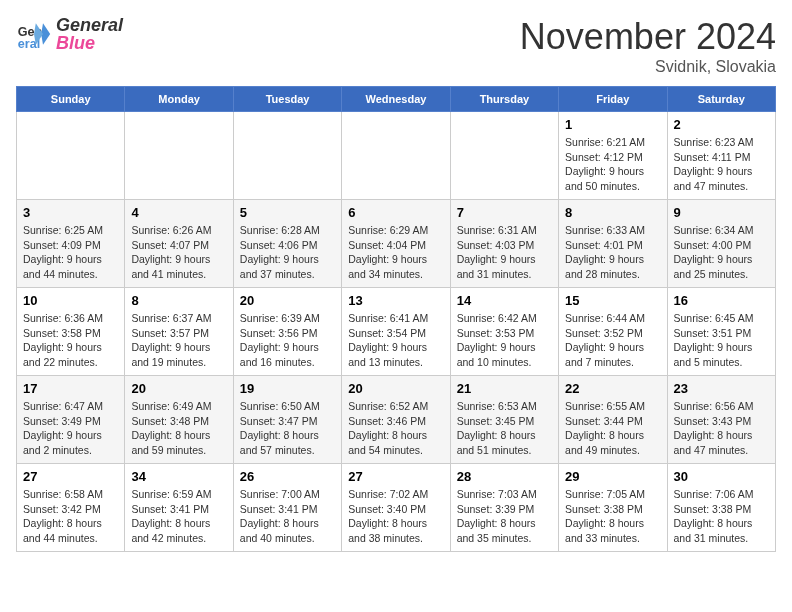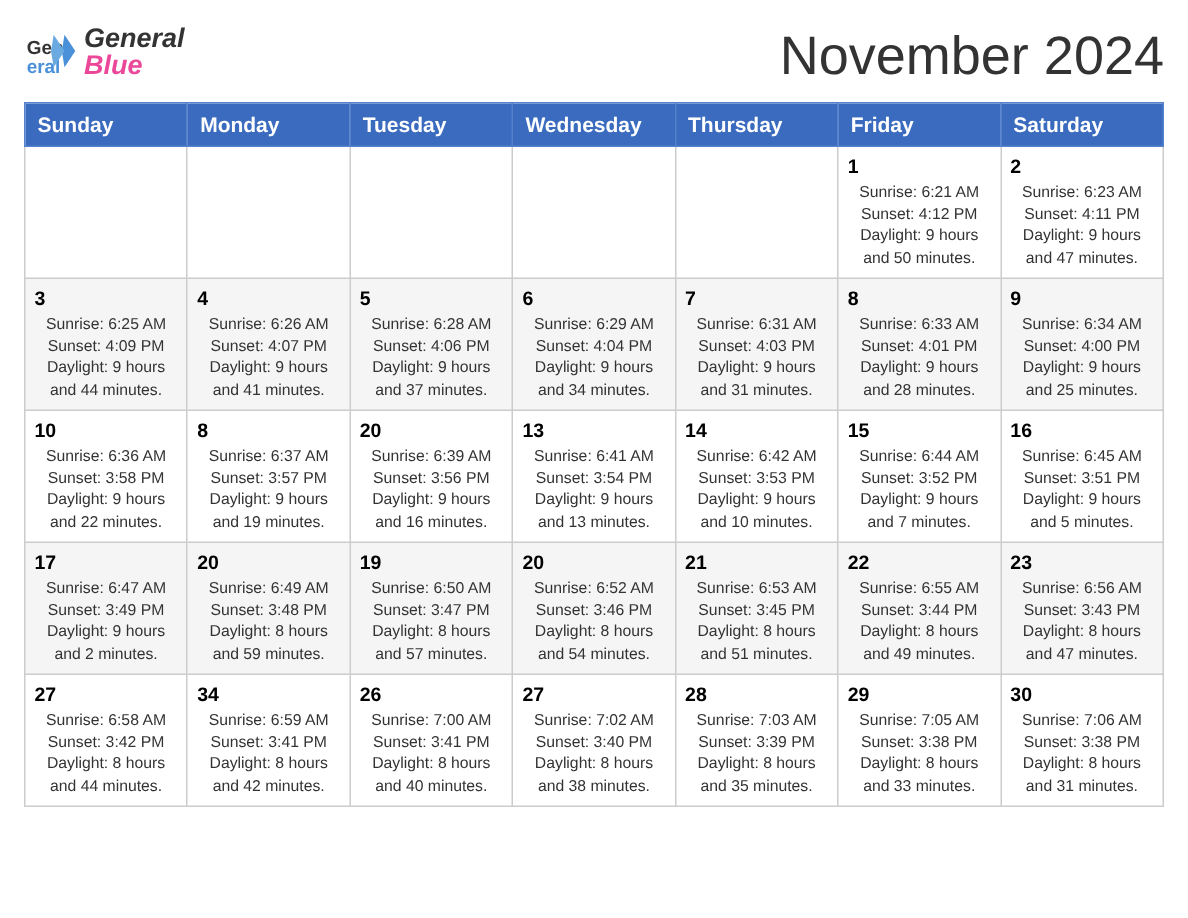--- a/index.html
+++ b/index.html
@@ -48,23 +48,23 @@
       color: #555;
     }
     .calendar-table {
       width: 100%;
       border-collapse: collapse;
       font-size: 11px;
     }
     .calendar-table th {
       background-color: #3a6bbf;
       color: #fff;
-      text-align: left;
+      text-align: center;
       padding: 6px 8px;
-      font-size: 14px;
+      font-size: 11px;
       border: 1px solid #5580cc;
     }
     .calendar-table td {
       border: 1px solid #ccc;
       vertical-align: top;
       padding: 5px 6px;
       height: 88px;
       width: calc(100% / 7);
       background: #fff;
     }
@@ -74,21 +74,20 @@
     .day-number {
       font-weight: bold;
       font-size: 13px;
       margin-bottom: 3px;
       display: block;
     }
     .day-info {
       color: #333;
       font-size: 10.5px;
       line-height: 1.4;
-      text-align: center;
     }
     .empty-cell {
       background: #fff !important;
     }
   </style>
 </head>
 <body>
 
 <div class="header-area">
   <div class="logo">
@@ -98,20 +97,21 @@
       <polygon points="30,8 38,20 30,32 28,20" fill="#4a90d9"></polygon>
       <polygon points="22,8 30,20 22,32 20,20" fill="#6aaae0"></polygon>
     </svg>
     <div class="logo-text">
       <span>General</span>
       <span>Blue</span>
     </div>
   </div>
   <div class="title-area">
     <div class="month-title">November 2024</div>
+    <div class="location-title">Svidnik, Slovakia</div>
   </div>
 </div>
 
 <table class="calendar-table">
   <thead>
     <tr id="weekday-header">
         <th>Sunday</th>
         <th>Monday</th>
         <th>Tuesday</th>
         <th>Wednesday</th>

